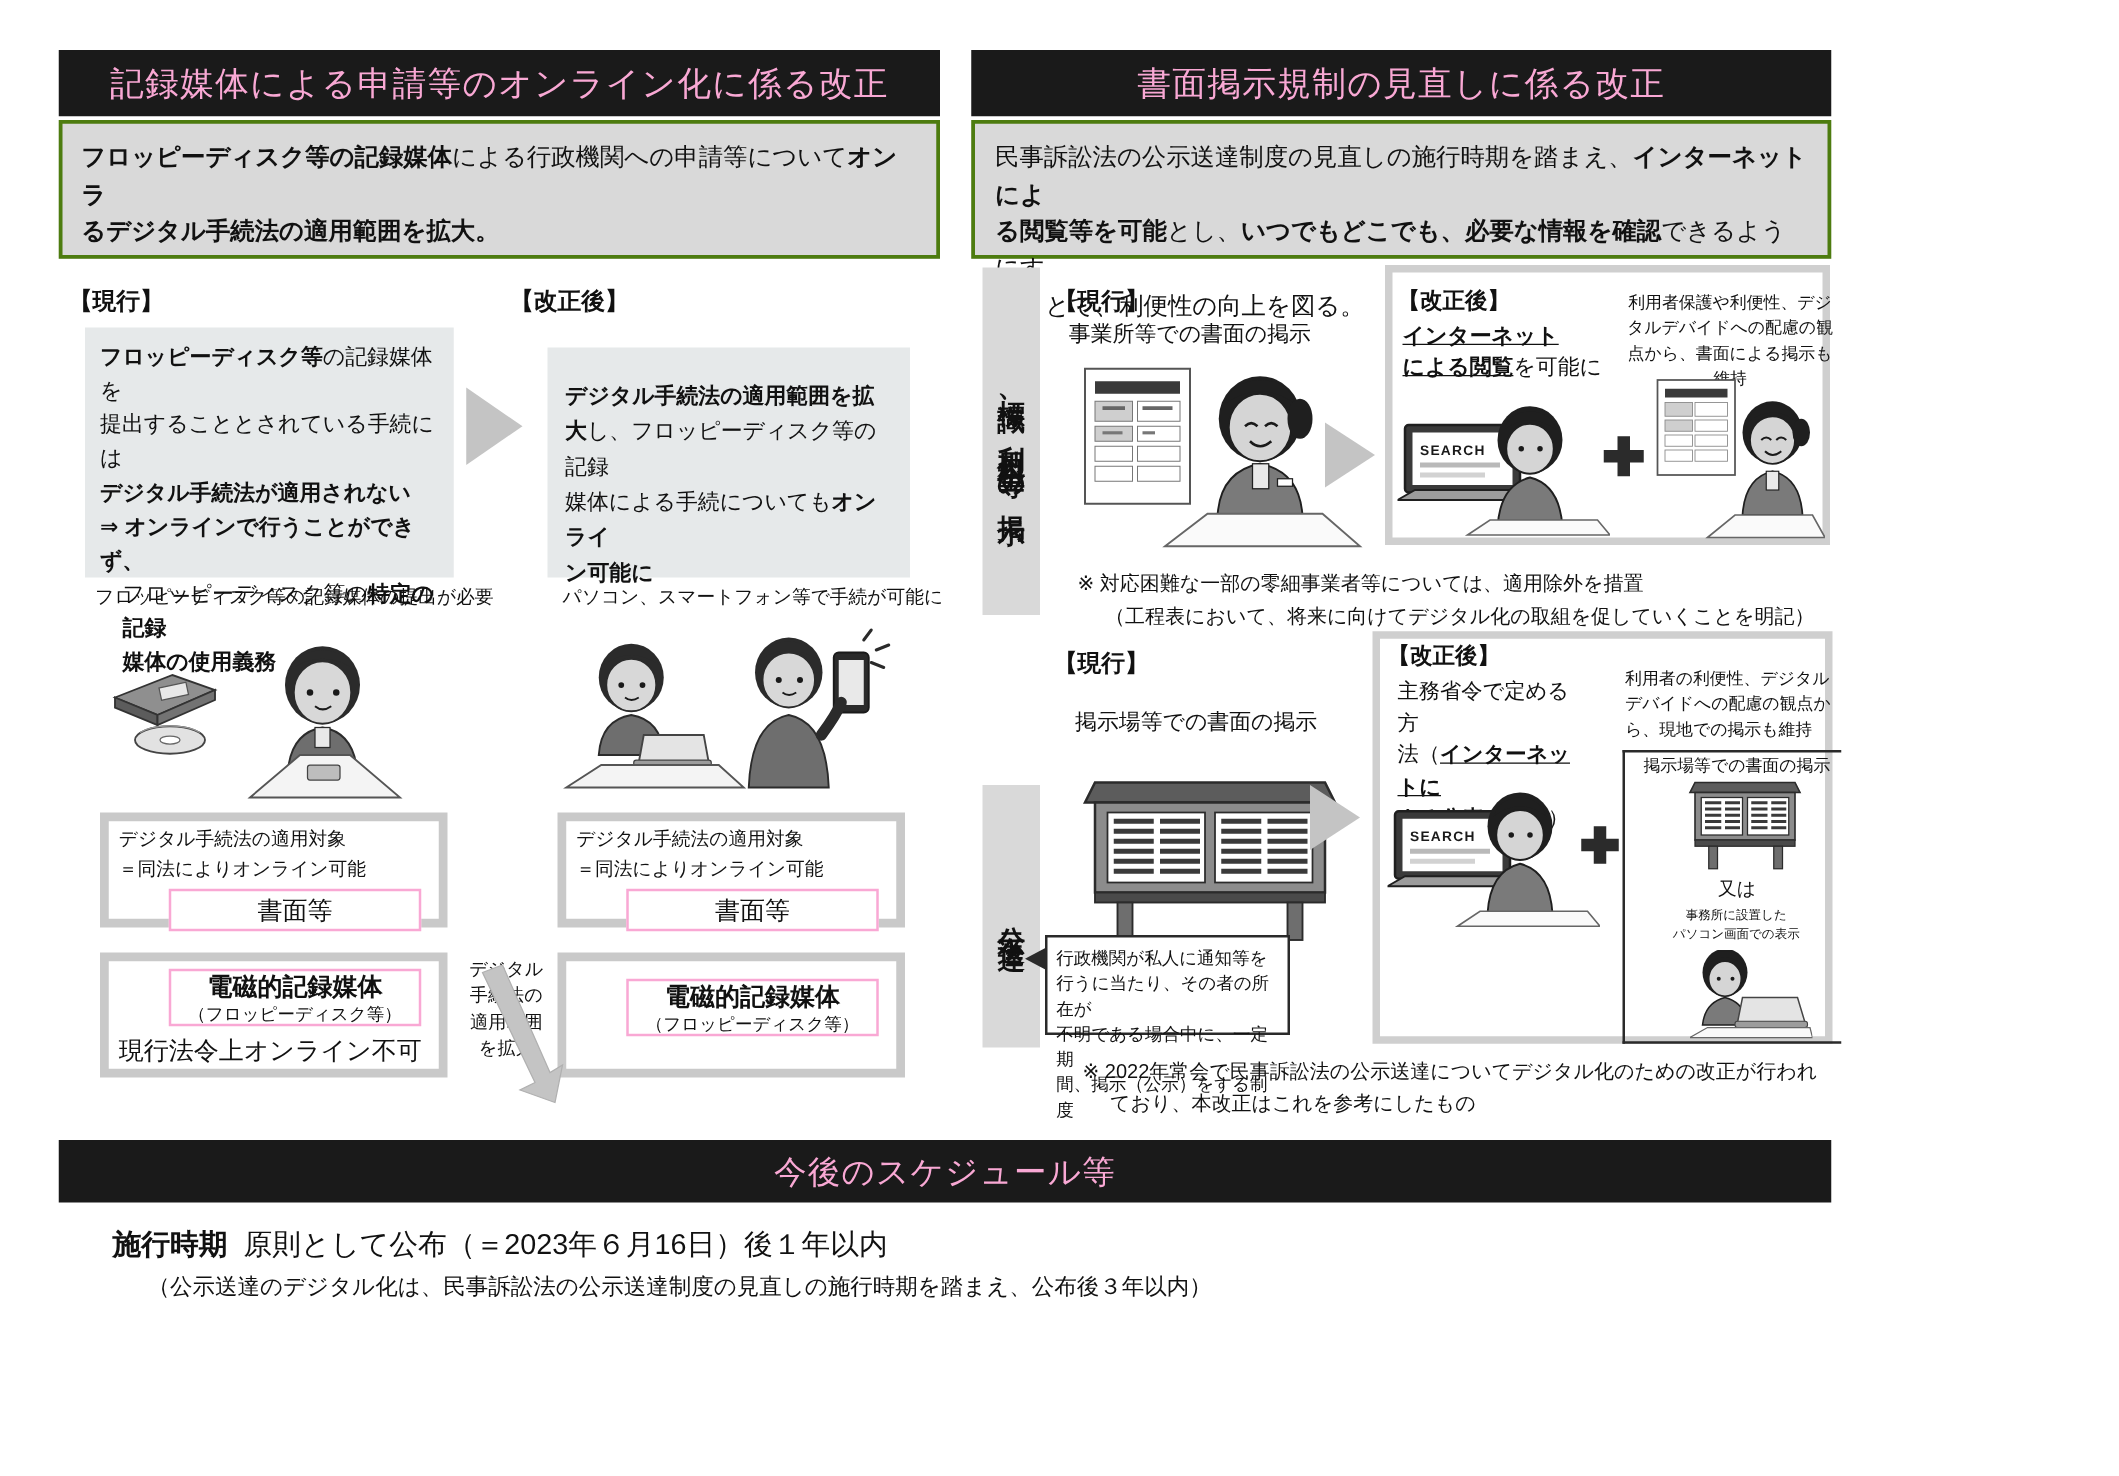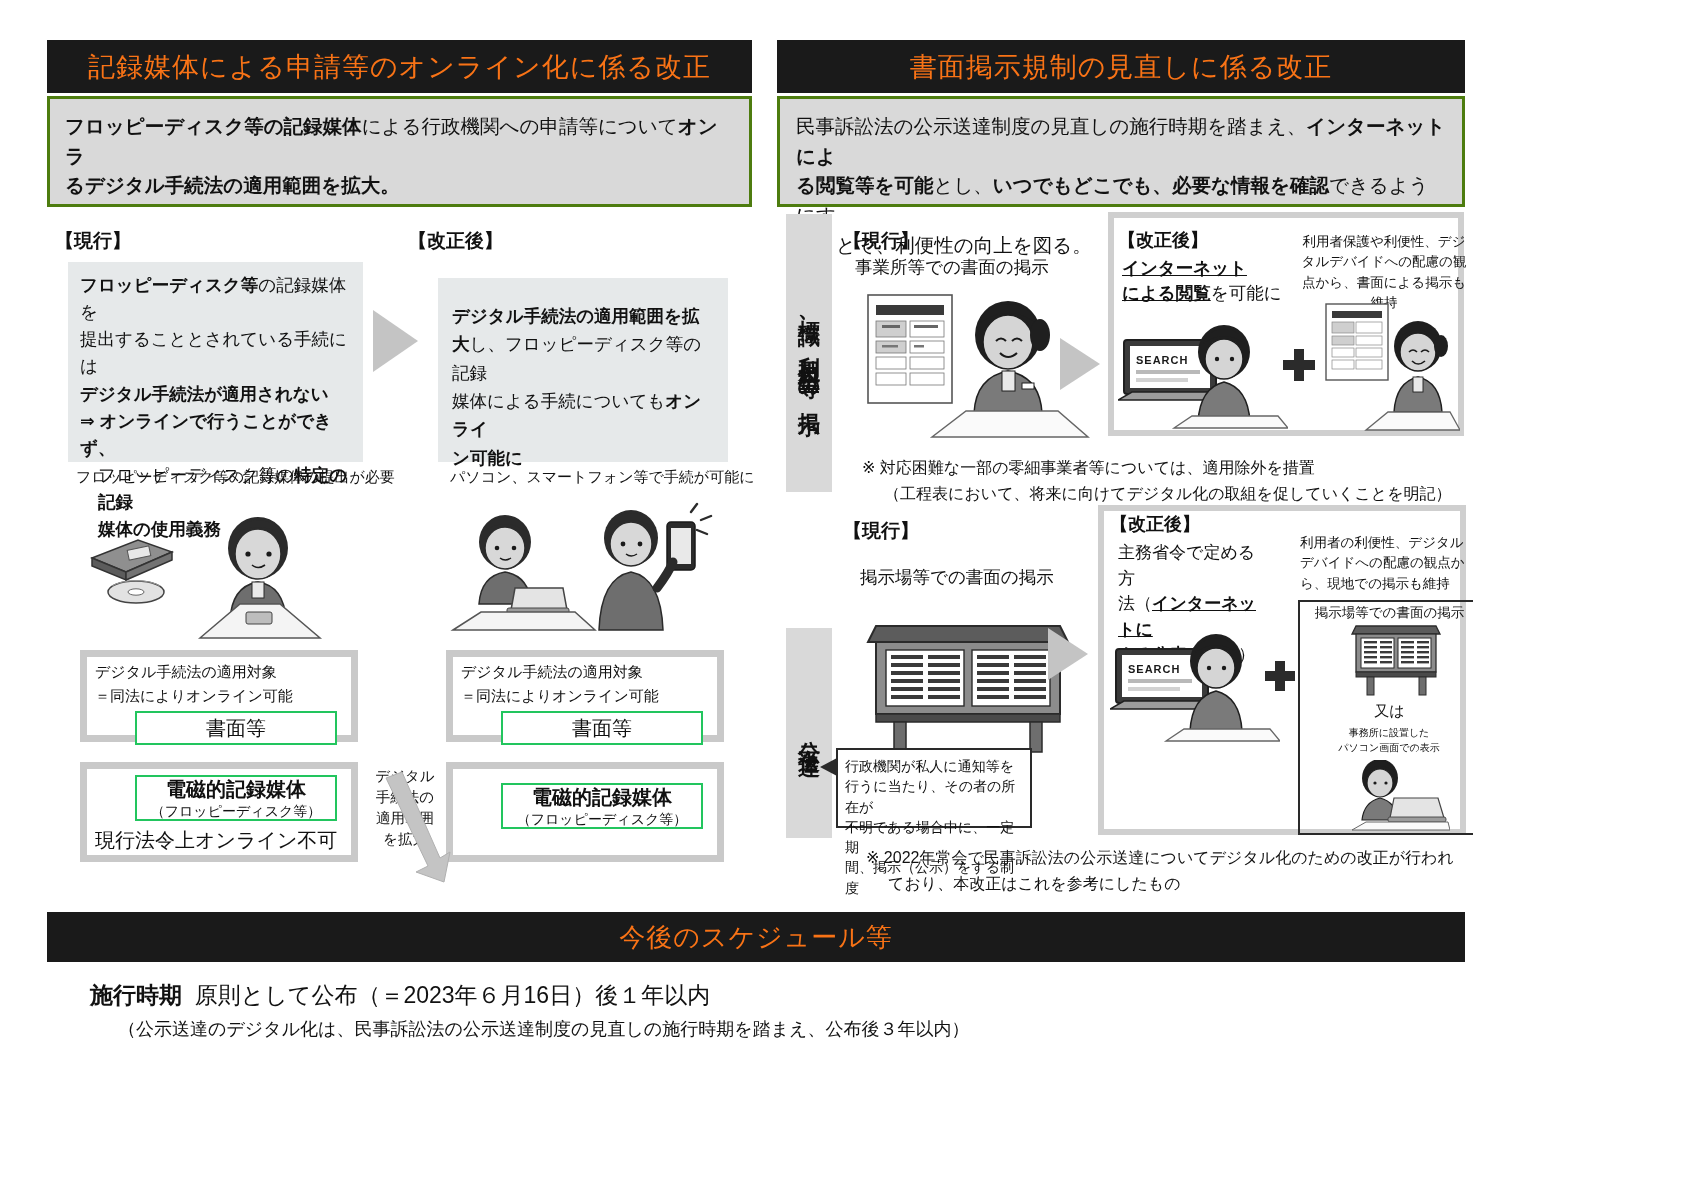--- a/index.html
+++ b/index.html
@@ -13,21 +13,21 @@
   #page {
     position: relative;
     width: 1695px; height: 1181px;
     background: #ffffff;
   }
 
   
   .abs { position: absolute; }
   .blackbar {
     background: #1a1a1a;
-    color: #f97316;
+    color: #f9a8d4;
     display: flex; align-items: center; justify-content: center;
     font-weight: 400;
     letter-spacing: 1px;
   }
   .graybox {
     background: #d9d9d9;
     border: 3px solid #4d7c0f;
   }
   .lightbox {
     background: #e6e9ea;
@@ -69,21 +69,21 @@
   
   #illo-left { left: 80px; top: 500px; width: 300px; height: 140px; }
   #illo-right { left: 445px; top: 500px; width: 290px; height: 140px; }
 
   
   .outerbox {
     background: #ffffff;
     border: 7px solid #c9c9c9;
   }
   .innerbox {
-    border: 2px solid #22c55e;
+    border: 2px solid #f9a8d4;
     background: #ffffff;
     display:flex; flex-direction:column;
     align-items:center; justify-content:center;
   }
   #box-cur-a { left: 80px; top: 650px; width: 278px; height: 92px; }
   #box-cur-b { left: 80px; top: 762px; width: 278px; height: 100px; }
   #box-new-a { left: 446px; top: 650px; width: 278px; height: 92px; }
   #box-new-b { left: 446px; top: 762px; width: 278px; height: 100px; }
   .boxcap { font-size: 15px; line-height: 1.3; padding: 5px 0 4px 8px; }
   .innerbox .t1 { font-size: 20px; font-weight: 700; }

